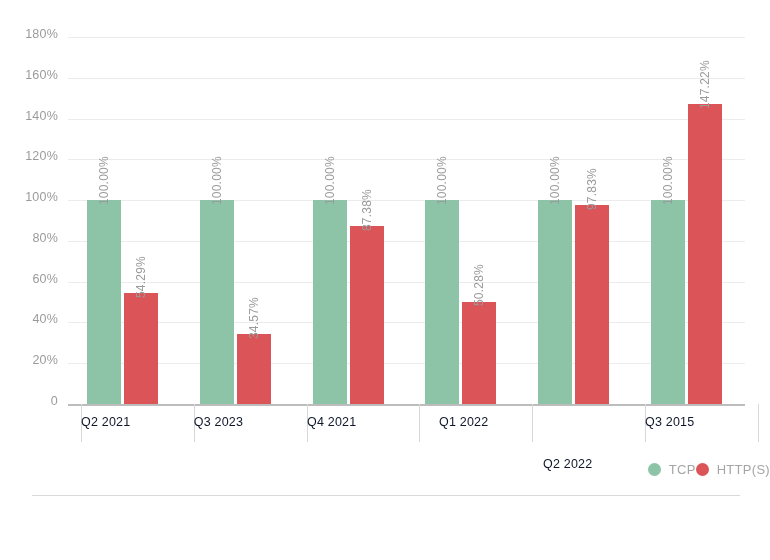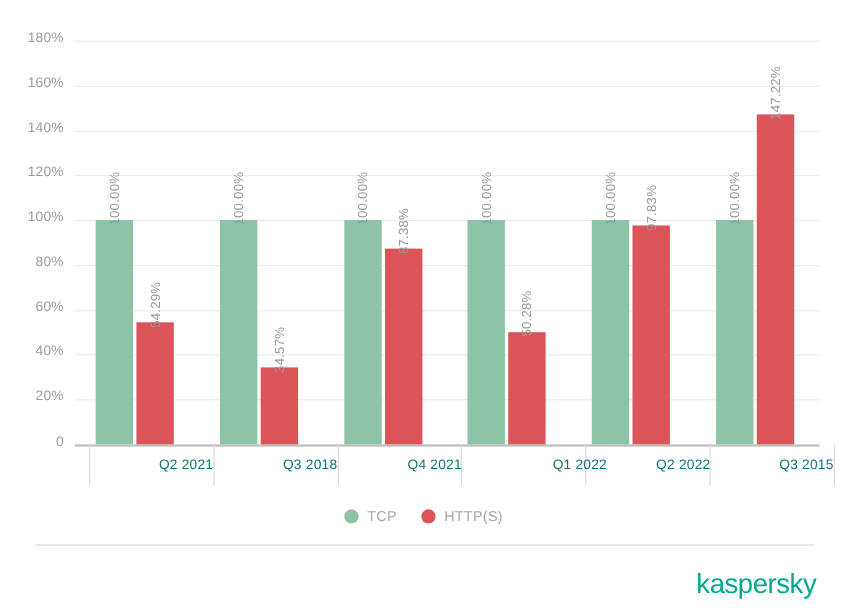--- a/index.html
+++ b/index.html
@@ -87,35 +87,34 @@
     position: absolute;
     top: 0;
     width: 1px;
     height: 38px;
     background: #d8d8d8;
   }
   .xcat {
     position: absolute;
     top: 11px;
     font-size: 12.5px;
-    color: #0f766e;
-    text-align: right;
+    color: #0f172a;
+    text-align: left;
     letter-spacing: 0.2px;
   }
 
   
   .legend {
     position: absolute;
     left: 0;
     top: 462px;
     width: 770px;
     display: flex;
-    justify-content: center;
+    justify-content: flex-end;
     align-items: center;
-    gap: 22px;
   }
   .legend-item {
     display: flex;
     align-items: center;
     gap: 8px;
   }
   .legend-dot {
     width: 13px;
     height: 13px;
     border-radius: 50%;
@@ -204,33 +203,32 @@
 
   <div class="xaxis" id="xaxis">
       <div class="xtick" style="left: 13px;"></div>
       <div class="xtick" style="left: 125.8px;"></div>
       <div class="xtick" style="left: 238.6px;"></div>
       <div class="xtick" style="left: 351.4px;"></div>
       <div class="xtick" style="left: 464.2px;"></div>
       <div class="xtick" style="left: 577px;"></div>
       <div class="xtick" style="left: 689.8px;"></div>
       <div class="xcat" style="left: 13px; width: 112.8px;">Q2 2021</div>
-      <div class="xcat" style="left: 125.8px; width: 112.8px;">Q3 2018</div>
+      <div class="xcat" style="left: 125.8px; width: 112.8px;">Q3 2023</div>
       <div class="xcat" style="left: 239px; width: 112.8px;">Q4 2021</div>
       <div class="xcat" style="left: 371px; width: 112.8px;">Q1 2022</div>
-      <div class="xcat" style="left: 465px; width: 112.8px;">Q2 2022</div>
+      <div class="xcat" style="left: 475px; width: 112.8px; margin-top: 42px;">Q2 2022</div>
       <div class="xcat" style="left: 577px; width: 112.8px;">Q3 2015</div>
     </div>
 
   <div class="legend" id="legend">
       <div class="legend-item">
         <span class="legend-dot" style="background: rgb(141, 195, 167);"></span>
         <span class="legend-text">TCP</span>
       </div>
       <div class="legend-item">
         <span class="legend-dot" style="background: rgb(218, 84, 88);"></span>
         <span class="legend-text">HTTP(S)</span>
       </div>
     </div>
 
   <div class="divider"></div>
-  <div class="brand">kaspersky</div>
 </div>
 
 </body></html>

